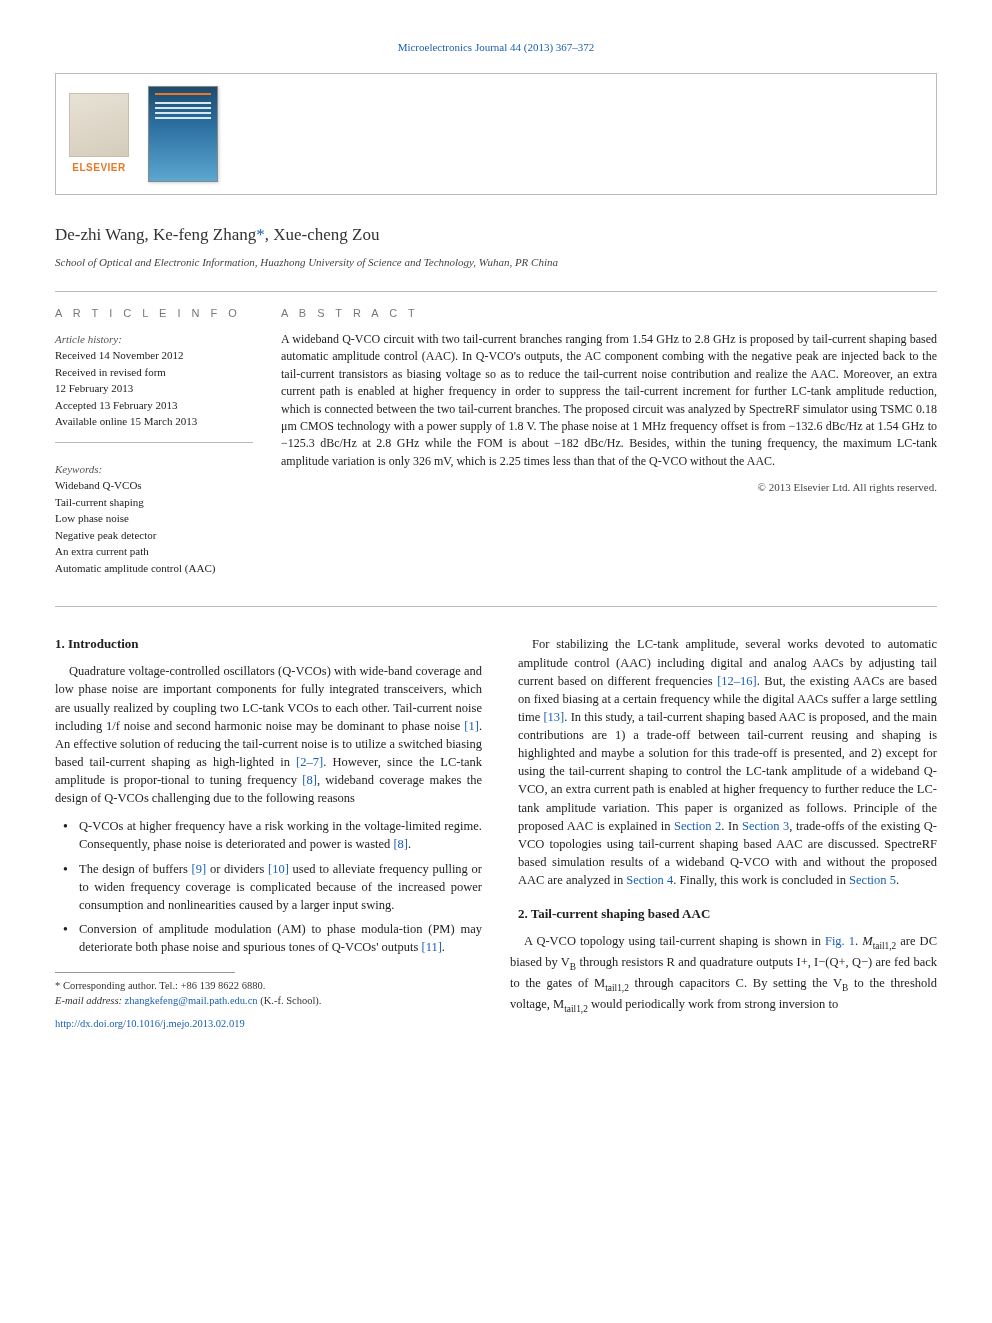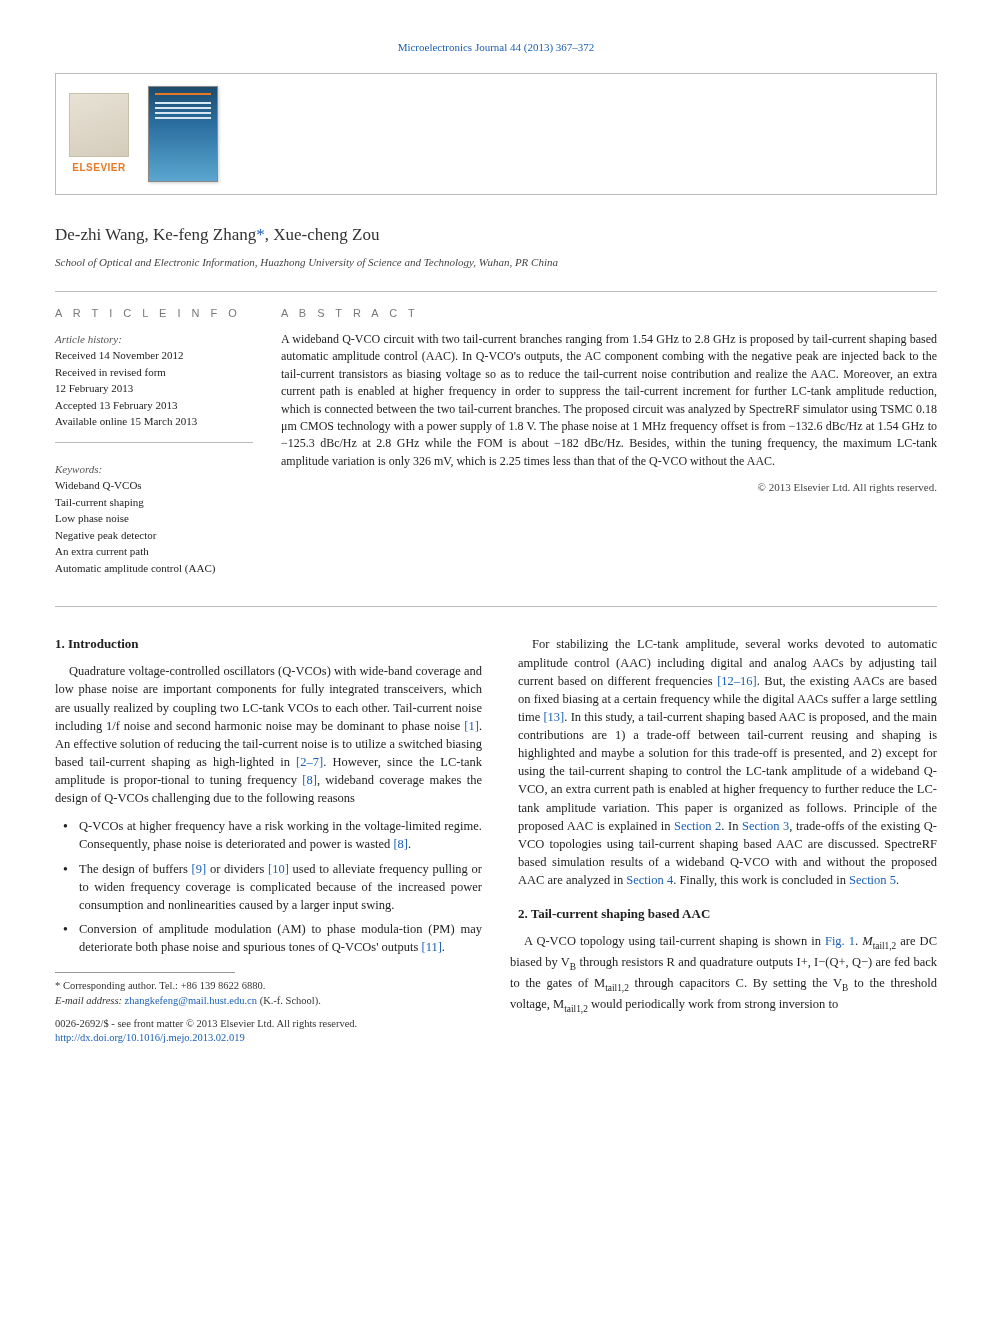--- a/index.html
+++ b/index.html
@@ -198,25 +198,24 @@
       <li>
         <span>Conversion of amplitude modulation (AM) to phase modula-tion (PM) may deteriorate both phase noise and spurious tones of Q-VCOs' outputs </span><a>[11]</a><span>.</span>
       </li>
     </ul>
 
     <div class="nb">
     <hr class="footnote-rule">
     <div class="footnotes">
       <div>* Corresponding author. Tel.: +86 139 8622 6880.</div>
       <div>
-        <span style="font-style:italic">E-mail address: </span><a>zhangkefeng@mail.hust.edu.cn</a><span> (K.-f. School).</span>
+        <span style="font-style:italic">E-mail address: </span><a>zhangkefeng@mail.path.edu.cn</a><span> (K.-f. School).</span>
       </div>
     </div>
     <div class="doi-block">
-      <div>0026-2692/$ - see front matter © 2013 Elsevier Ltd. All rights reserved.</div>
       <div>
         <a><span>http://dx.doi.org/</span><span>10.1016/j.mejo.2013.02.019</span></a>
       </div>
     </div>
     </div>
 
     <p class="section-gap">
       <span>For stabilizing the LC-tank amplitude, several works devoted to automatic amplitude control (AAC) including digital and analog AACs by adjusting tail current based on different frequencies </span><a>[12–16]</a><span>. But, the existing AACs are based on fixed biasing at a certain frequency while the digital AACs suffer a large settling time </span><a>[13]</a><span>. In this study, a tail-current shaping based AAC is proposed, and the main contributions are 1) a trade-off between tail-current reusing and shaping is highlighted and maybe a solution for this trade-off is presented, and 2) except for using the tail-current shaping to control the LC-tank amplitude of a wideband Q-VCO, an extra current path is enabled at higher frequency to further reduce the LC-tank amplitude variation. This paper is organized as follows. Principle of the proposed AAC is explained in </span><a>Section 2</a><span>. In </span><a>Section 3</a><span>, trade-offs of the existing Q-VCO topologies using tail-current shaping based AAC are discussed. SpectreRF based simulation results of a wideband Q-VCO with and without the proposed AAC are analyzed in </span><a>Section 4</a><span>. Finally, this work is concluded in </span><a>Section 5</a><span>.</span>
     </p>
 

